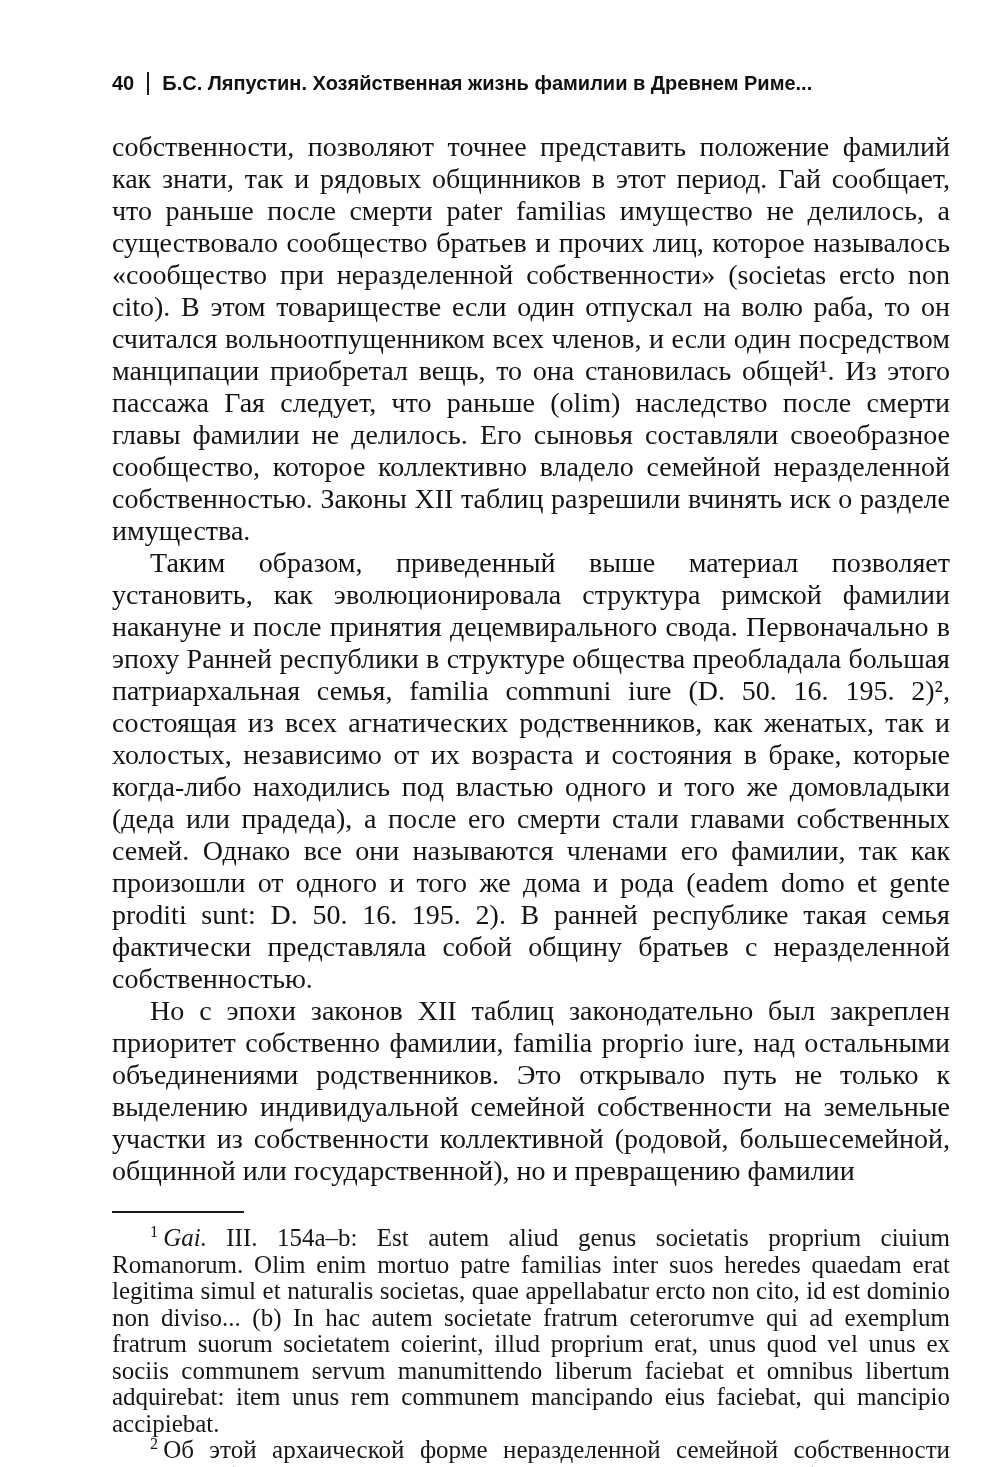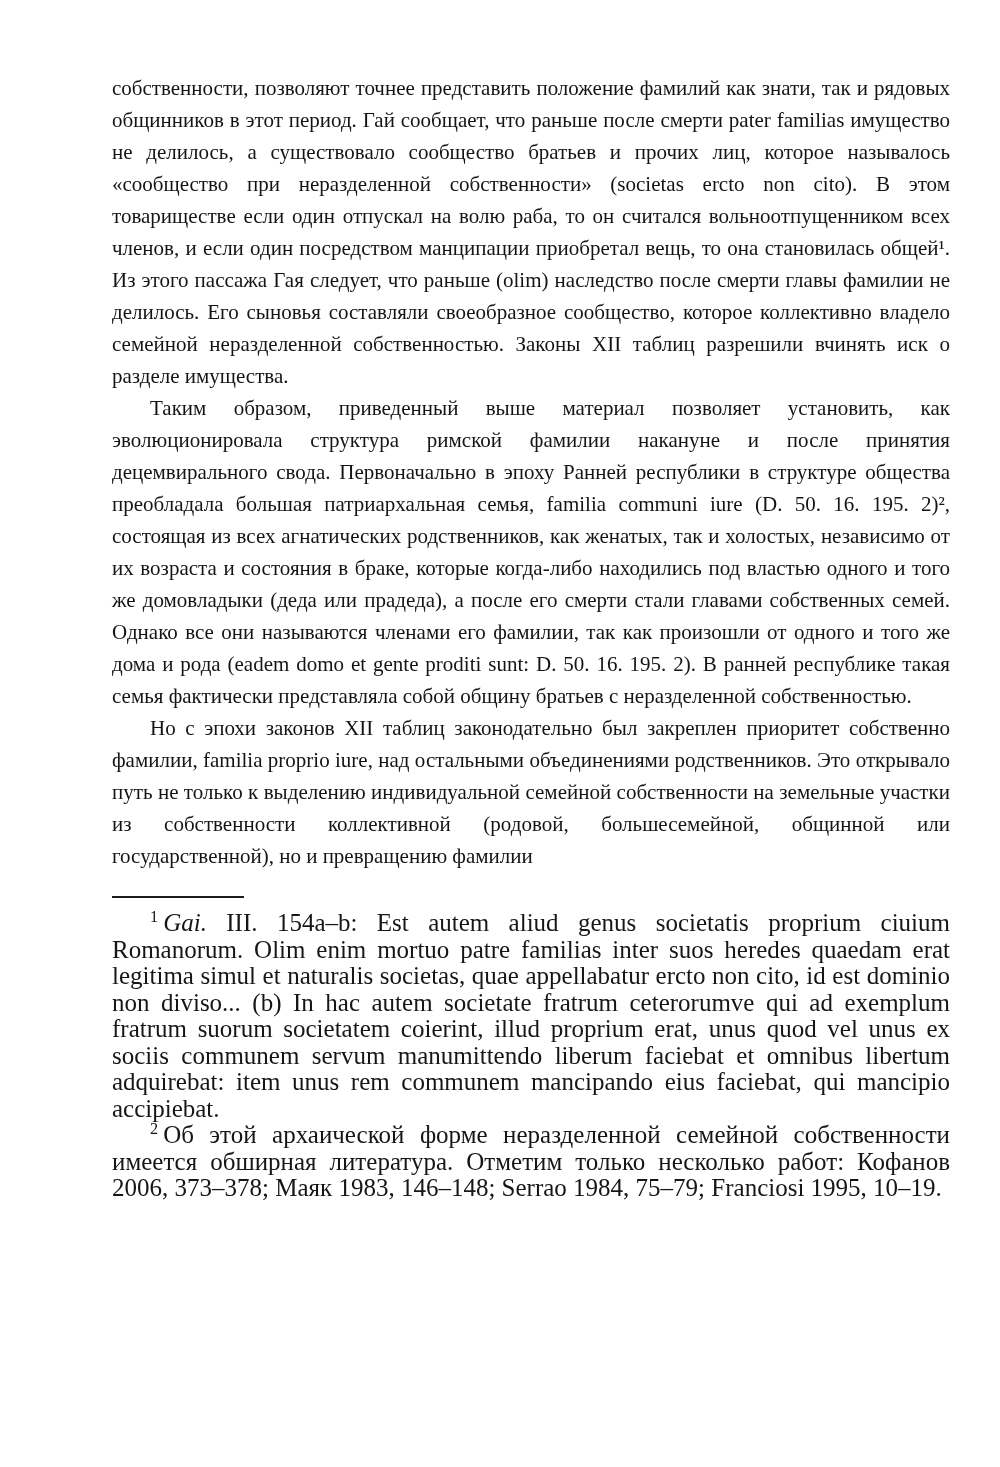--- a/index.html
+++ b/index.html
@@ -31,21 +31,21 @@
   }
   .head-sep {
     width: 2px;
     height: 23px;
     background: #1c1c1c;
     flex: 0 0 auto;
   }
 
   
   .body-text {
-    font-size: 21px;
+    font-size: 28px;
     line-height: 32px;
     text-align: justify;
     color: #141414;
   }
   .para { text-indent: 38px; }
   .para.no-indent { text-indent: 0; }
 
   
   .footnote-rule {
     width: 132px;
@@ -65,20 +65,25 @@
     line-height: 0;
     margin-right: 5px;
   }
   .footnote i { font-style: italic; }
 </style>
 </head>
 <body>
 
 <div class="page">
 
+  <header class="running-head">
+    <span class="page-num">40</span>
+    <span class="head-sep"></span>
+    <span class="head-title">Б.С. Ляпустин. Хозяйственная жизнь фамилии в Древнем Риме...</span>
+  </header>
 
   <main class="body-text">
     <p class="para no-indent">собственности, позволяют точнее представить положение фамилий как знати, так и рядовых общинников в этот период. Гай сообщает, что раньше после смерти pater familias имущество не делилось, а существовало сообщество братьев и прочих лиц, которое называлось «сообщество при неразделенной собственности» (societas ercto non cito). В этом товариществе если один отпускал на волю раба, то он считался вольноотпущенником всех членов, и если один посредством манципации приобретал вещь, то она становилась общей¹. Из этого пассажа Гая следует, что раньше (olim) наследство после смерти главы фамилии не делилось. Его сыновья составляли своеобразное сообщество, которое коллективно владело семейной неразделенной собственностью. Законы XII таблиц разрешили вчинять иск о разделе имущества.</p>
     <p class="para">Таким образом, приведенный выше материал позволяет установить, как эволюционировала структура римской фамилии накануне и после принятия децемвирального свода. Первоначально в эпоху Ранней республики в структуре общества преобладала большая патриархальная семья, familia communi iure (D. 50. 16. 195. 2)², состоящая из всех агнатических родственников, как женатых, так и холостых, независимо от их возраста и состояния в браке, которые когда-либо находились под властью одного и того же домовладыки (деда или прадеда), а после его смерти стали главами собственных семей. Однако все они называются членами его фамилии, так как произошли от одного и того же дома и рода (eadem domo et gente proditi sunt: D. 50. 16. 195. 2). В ранней республике такая семья фактически представляла собой общину братьев с неразделенной собственностью.</p>
     <p class="para">Но с эпохи законов XII таблиц законодательно был закреплен приоритет собственно фамилии, familia proprio iure, над остальными объединениями родственников. Это открывало путь не только к выделению индивидуальной семейной собственности на земельные участки из собственности коллективной (родовой, большесемейной, общинной или государственной), но и превращению фамилии</p>
   </main>
 
   <hr class="footnote-rule">
 
   <section class="footnotes">

